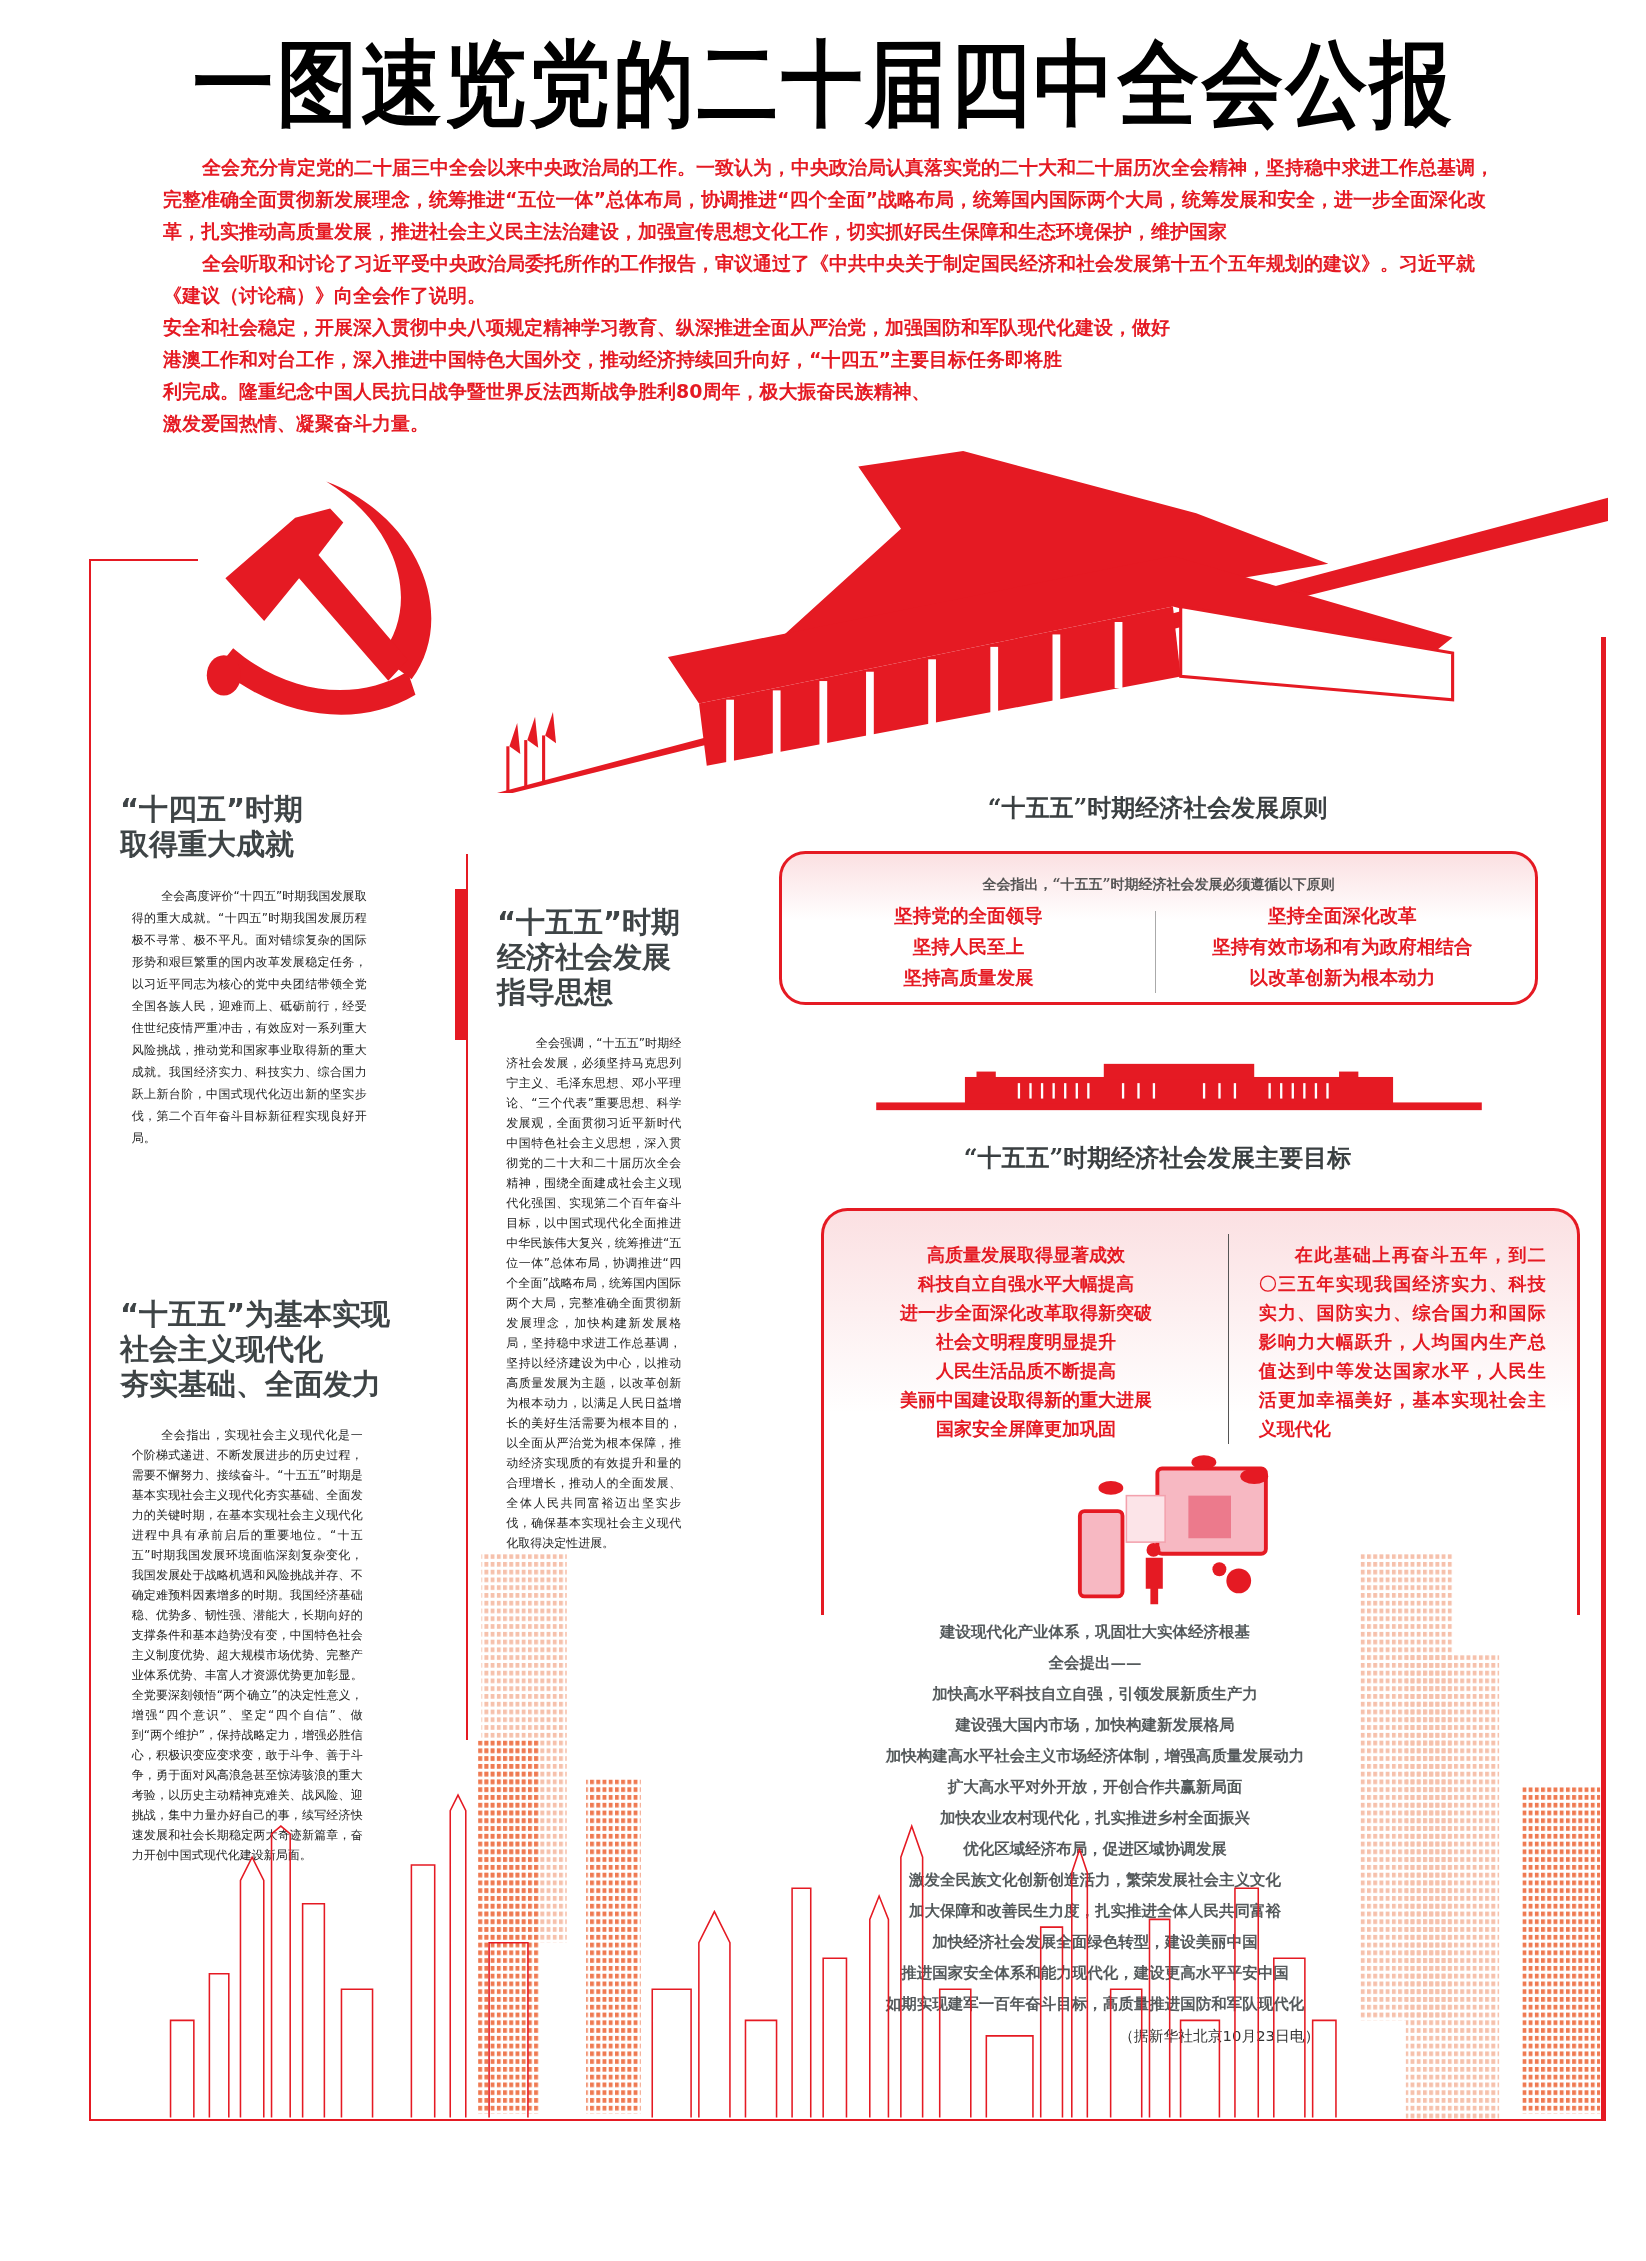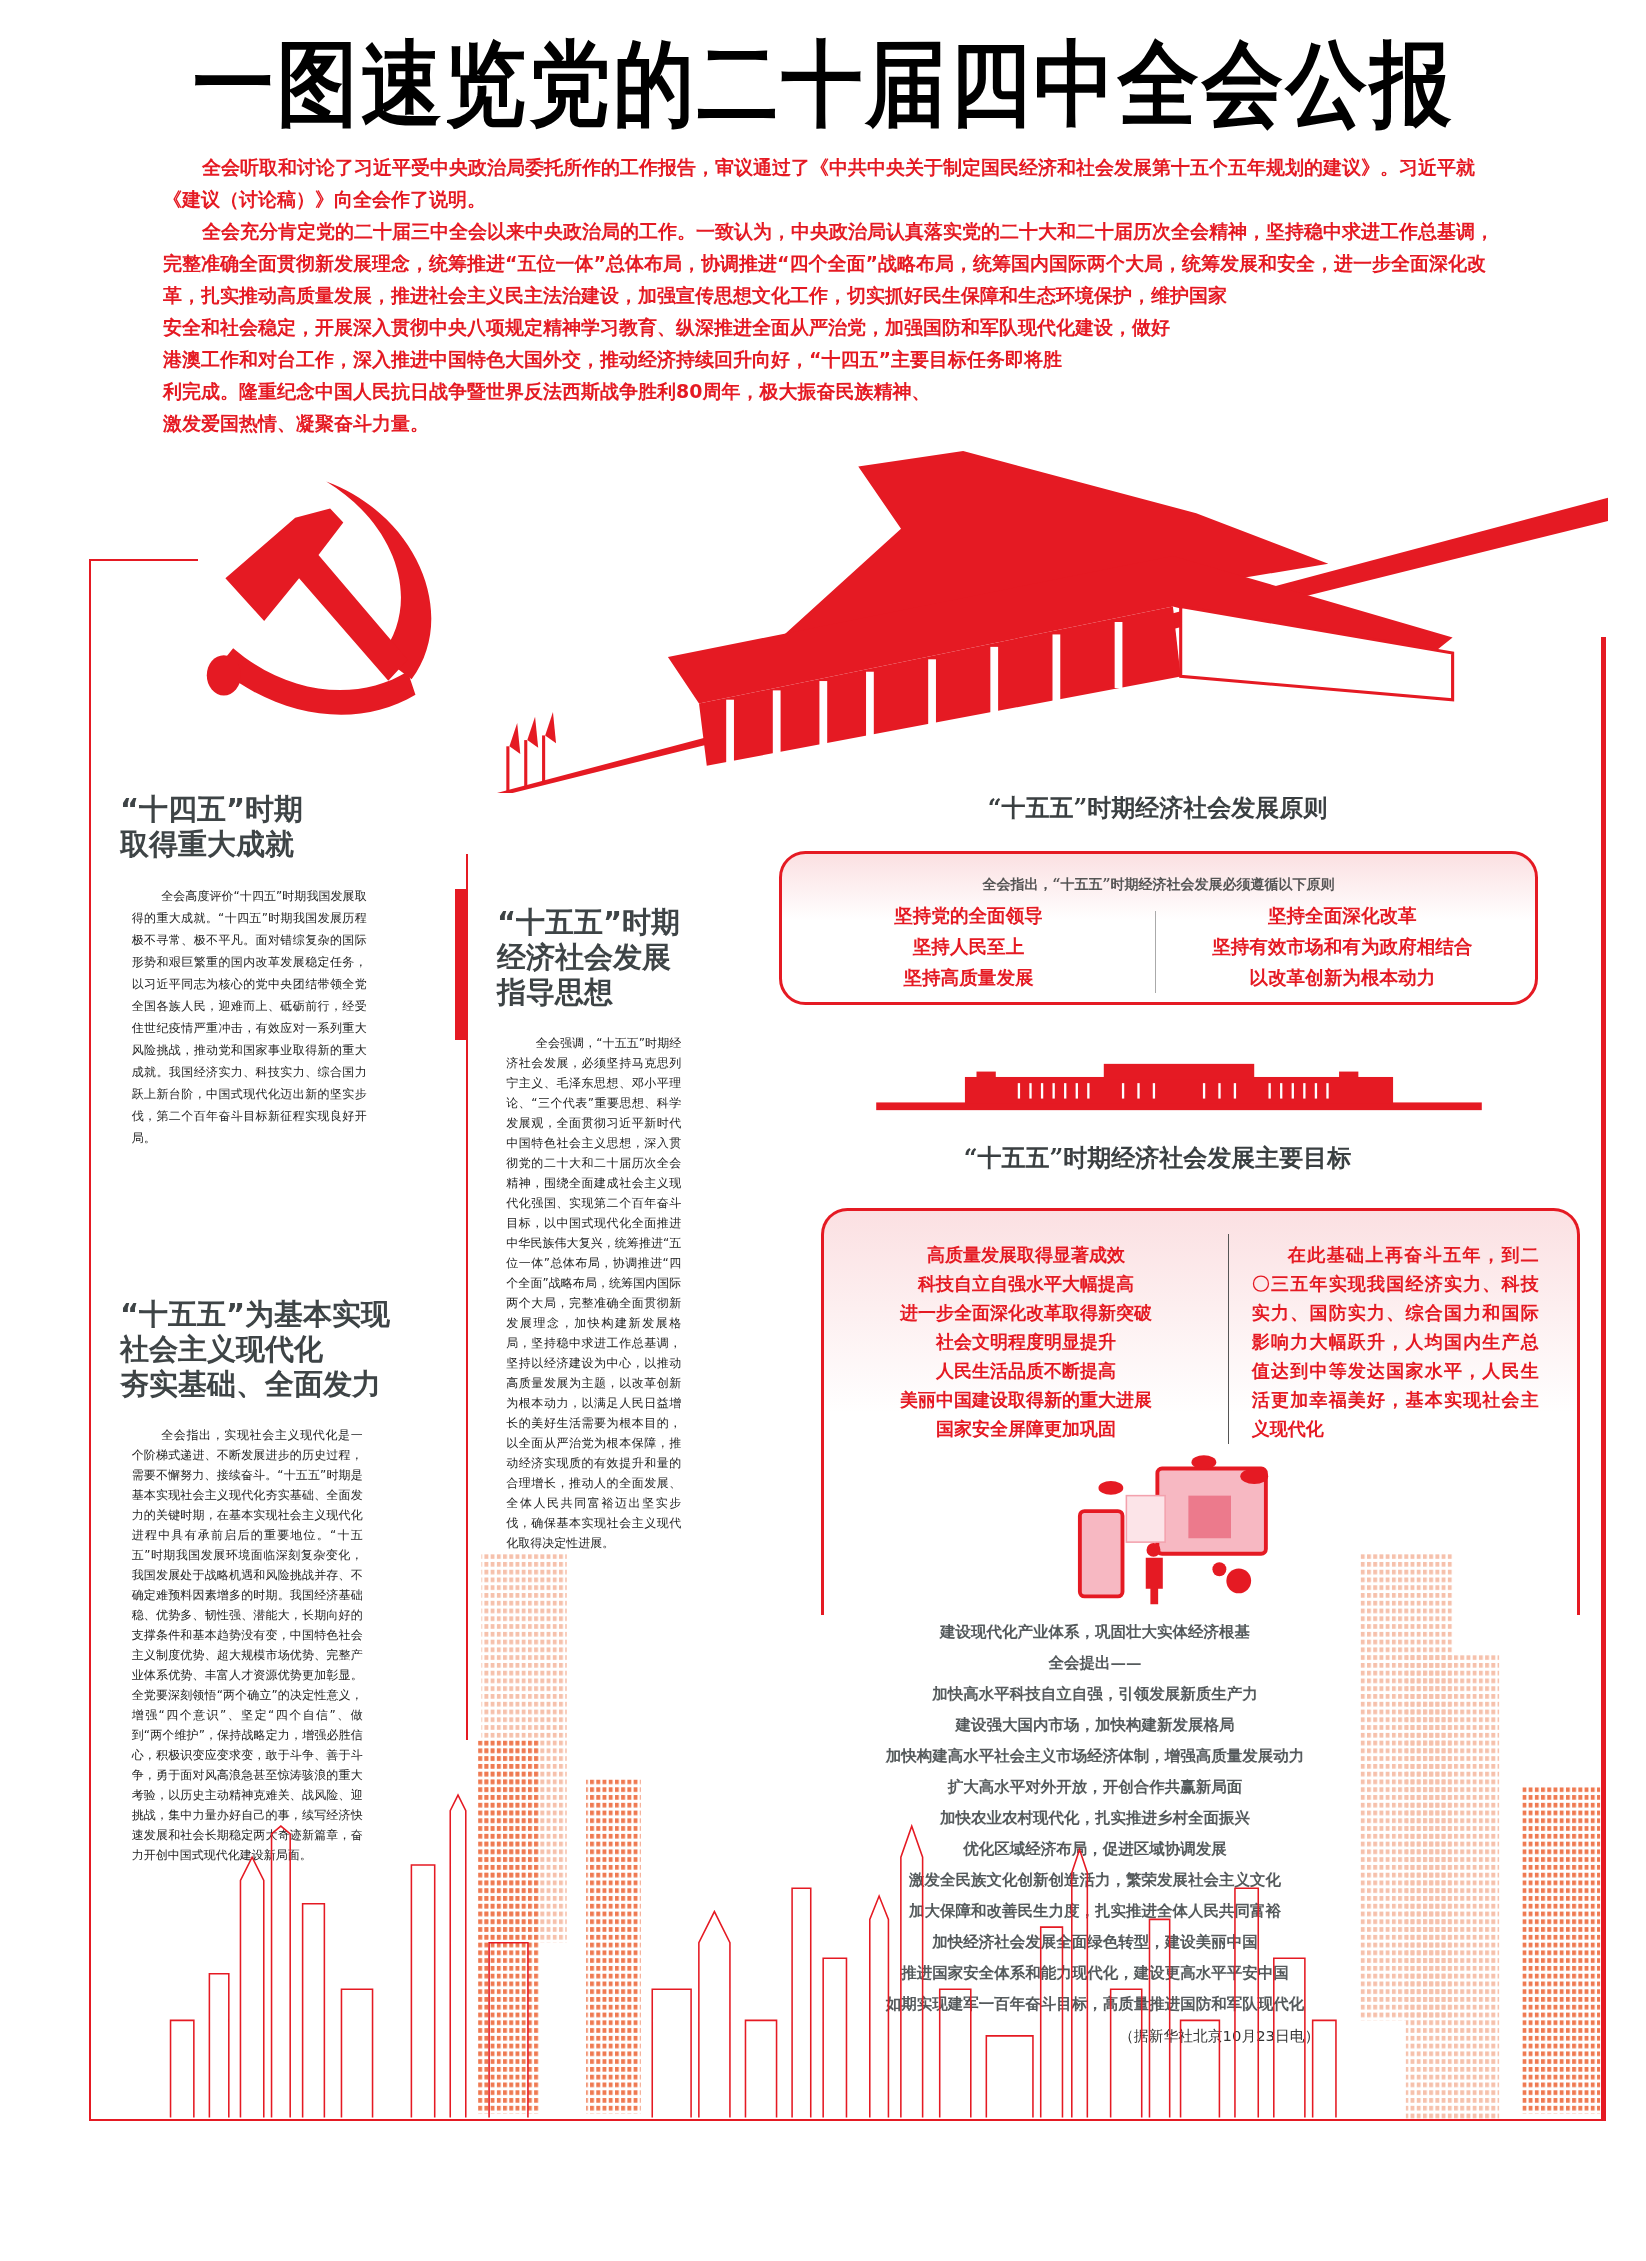--- a/index.html
+++ b/index.html
@@ -26,22 +26,22 @@
   .goal-right p{margin:0;text-indent:36px;}
   .tasks{color:#555a5c;font-family:"DejaVu Serif","Liberation Serif",serif;font-weight:bold;font-size:15.5px;text-align:center;line-height:31px;}
   .source{color:#333;font-size:14.8px;}
 </style>
 </head>
 <body>
 
 <div class="abs title">一图速览党的二十届四中全会公报</div>
 
 <div class="abs intro">
+  <p style="width:1336px;">全会充分肯定党的二十届三中全会以来中央政治局的工作。一致认为，中央政治局认真落实党的二十大和二十届历次全会精神，坚持稳中求进工作总基调，完整准确全面贯彻新发展理念，统筹推进“五位一体”总体布局，协调推进“四个全面”战略布局，统筹国内国际两个大局，统筹发展和安全，进一步全面深化改革，扎实推动高质量发展，推进社会主义民主法治建设，加强宣传思想文化工作，切实抓好民生保障和生态环境保护，维护国家</p>
   <p>全会听取和讨论了习近平受中央政治局委托所作的工作报告，审议通过了《中共中央关于制定国民经济和社会发展第十五个五年规划的建议》。习近平就《建议（讨论稿）》向全会作了说明。</p>
-  <p style="width:1336px;">全会充分肯定党的二十届三中全会以来中央政治局的工作。一致认为，中央政治局认真落实党的二十大和二十届历次全会精神，坚持稳中求进工作总基调，完整准确全面贯彻新发展理念，统筹推进“五位一体”总体布局，协调推进“四个全面”战略布局，统筹国内国际两个大局，统筹发展和安全，进一步全面深化改革，扎实推动高质量发展，推进社会主义民主法治建设，加强宣传思想文化工作，切实抓好民生保障和生态环境保护，维护国家</p>
   <div>安全和社会稳定，开展深入贯彻中央八项规定精神学习教育、纵深推进全面从严治党，加强国防和军队现代化建设，做好</div>
   <div>港澳工作和对台工作，深入推进中国特色大国外交，推动经济持续回升向好，“十四五”主要目标任务即将胜</div>
   <div>利完成。隆重纪念中国人民抗日战争暨世界反法西斯战争胜利80周年，极大振奋民族精神、</div>
   <div>激发爱国热情、凝聚奋斗力量。</div>
 </div>
 
 <svg class="abs" style="left:202px;top:462px;" width="264" height="256" viewBox="0 0 340 330">
   <path d="M160 25 C 280 70 330 200 270 280 L 230 250 C 285 180 250 80 160 25 Z" fill="#e51a23"></path>
   <path d="M120 72 L 165 60 L 182 78 L 150 120 L 265 255 L 240 282 L 125 150 L 80 205 L 30 150 Z" fill="#e51a23"></path>
   <path d="M40 240 C 110 300 200 310 265 270 L 275 300 C 200 345 100 330 20 265 Z" fill="#e51a23"></path>
@@ -166,21 +166,21 @@
     <div style="width:404px;padding-top:6.2px;">
       <div class="goal">高质量发展取得显著成效</div>
       <div class="goal">科技自立自强水平大幅提高</div>
       <div class="goal">进一步全面深化改革取得新突破</div>
       <div class="goal">社会文明程度明显提升</div>
       <div class="goal">人民生活品质不断提高</div>
       <div class="goal">美丽中国建设取得新的重大进展</div>
       <div class="goal">国家安全屏障更加巩固</div>
     </div>
     <div style="width:0.8px;background:#555;height:210px;"></div>
-    <div class="goal-right" style="width:287px;margin-left:23px;padding-top:6.2px;">
+    <div class="goal-right" style="width:287px;margin-left:30px;padding-top:6.2px;">
       <p>在此基础上再奋斗五年，到二〇三五年实现我国经济实力、科技实力、国防实力、综合国力和国际影响力大幅跃升，人均国内生产总值达到中等发达国家水平，人民生活更加幸福美好，基本实现社会主义现代化</p>
     </div>
   </div>
 </div>
 
 <svg class="abs" style="left:1064px;top:1453px;" width="210" height="155" viewBox="0 0 270 200">
   <rect x="120" y="20" width="140" height="110" rx="6" fill="#f7b8c2" stroke="#e51a23" stroke-width="5"></rect>
   <rect x="160" y="55" width="55" height="55" fill="#ec7a8c"></rect>
   <rect x="20" y="75" width="55" height="110" rx="6" fill="#f7b8c2" stroke="#e51a23" stroke-width="5"></rect>
   <rect x="80" y="55" width="50" height="60" fill="#fce4e8" stroke="#f3a1ad" stroke-width="2"></rect>

